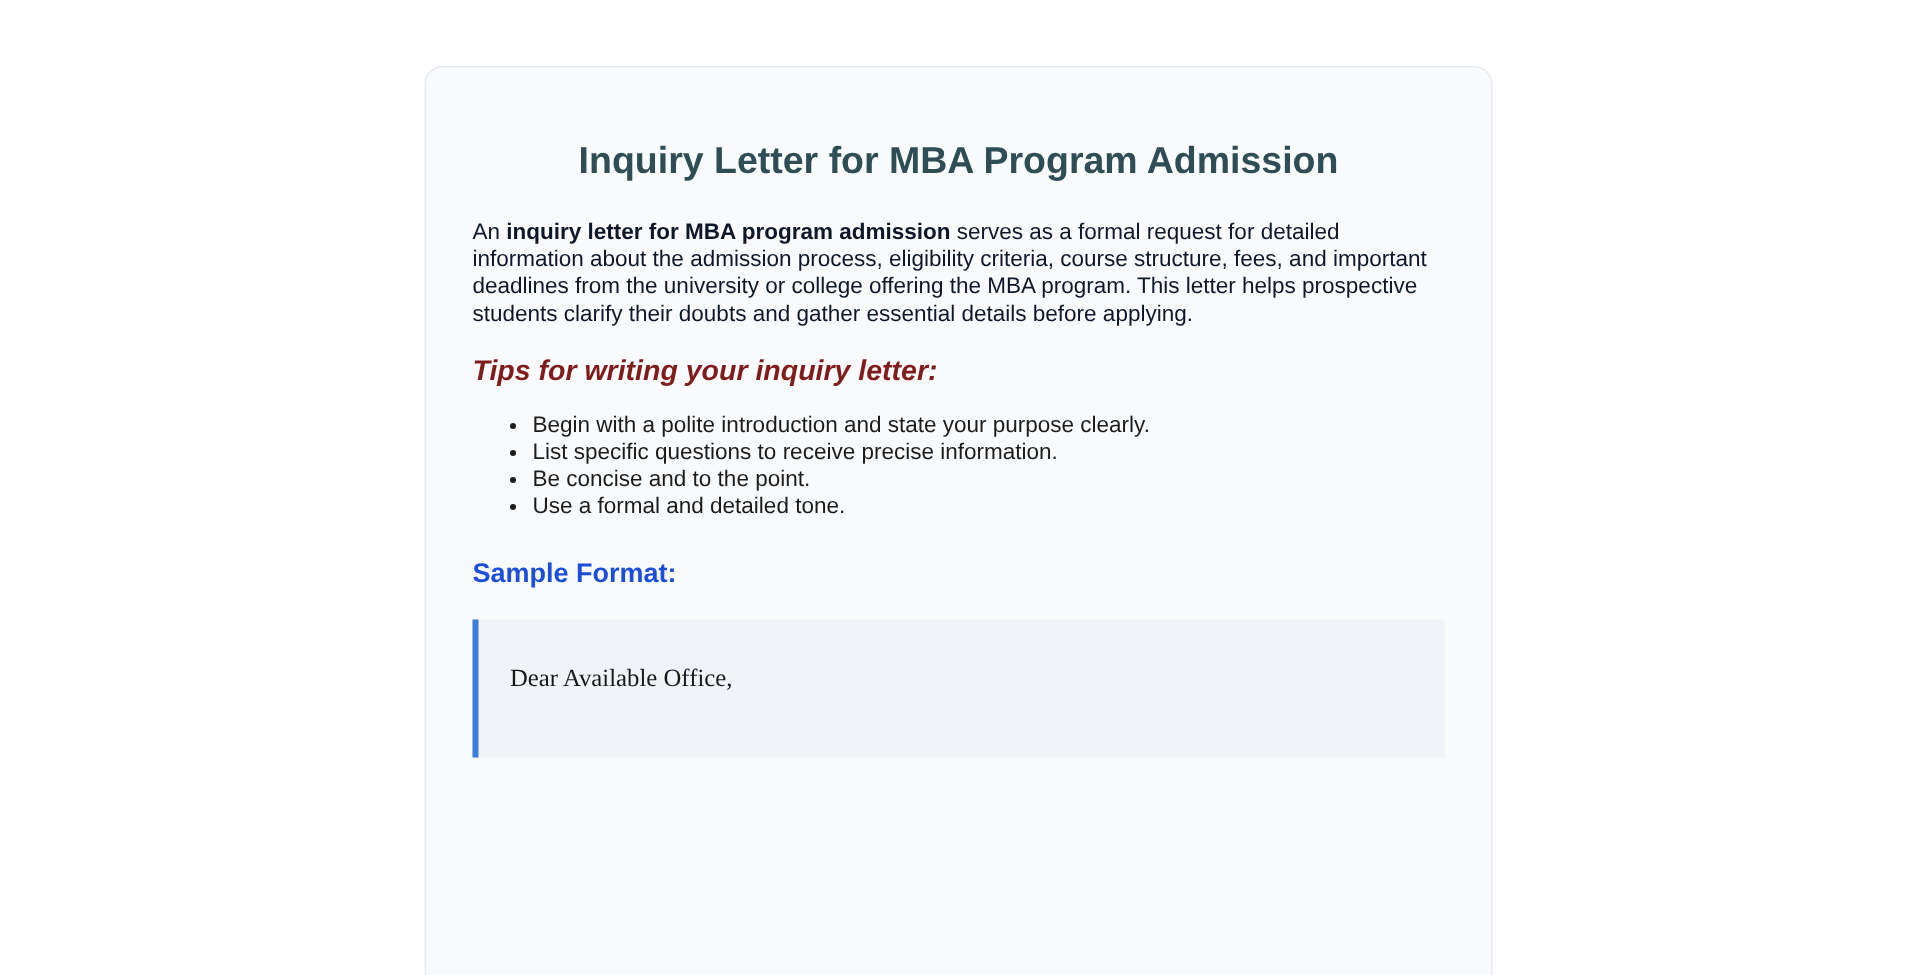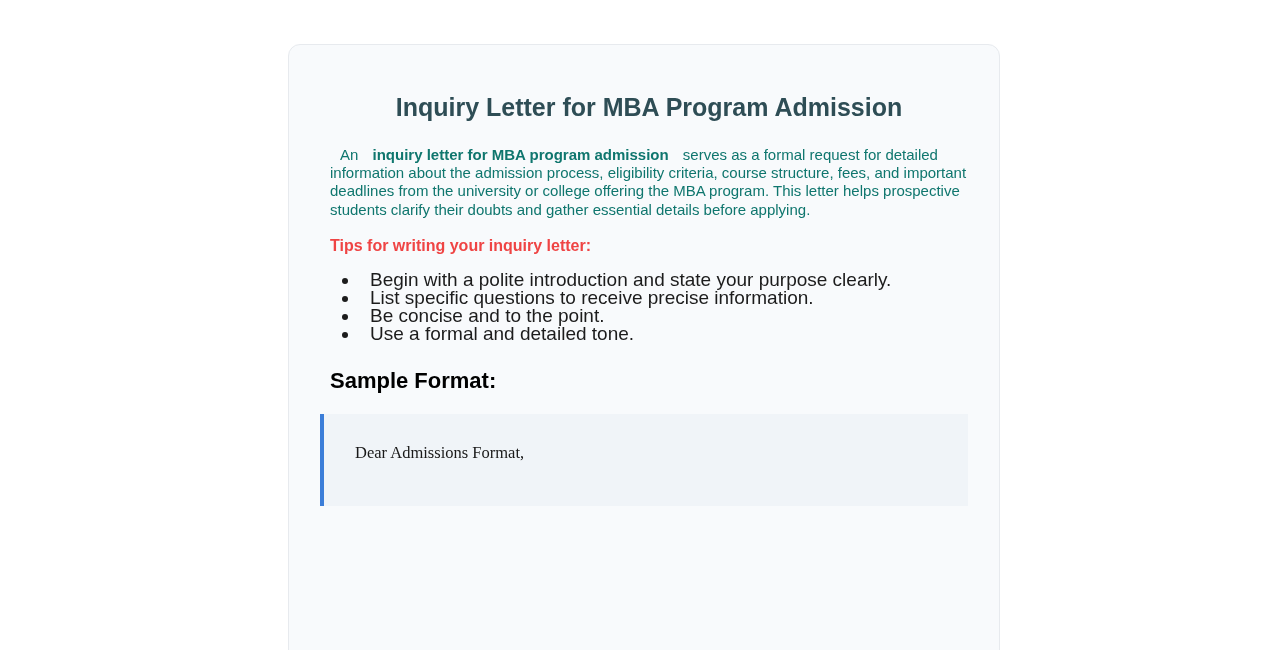--- a/index.html
+++ b/index.html
@@ -1,15 +1,15 @@
 <!DOCTYPE html>
 <html><head>
 <meta charset="utf-8">
 <style>
-  * { box-sizing: border-box; padding-left: 10px; }
+  * { box-sizing: border-box; }
   html, body {
     margin: 0;
     padding: 0;
     background: #ffffff;
     width: 1278px;
     height: 650px;
     overflow: hidden;
     font-family: "Liberation Sans", sans-serif;
   }
   .page {
@@ -32,41 +32,42 @@
     text-align: center;
     color: #2e4d55;
     font-size: 25px;
     font-weight: bold;
     letter-spacing: 0;
   }
   p.intro {
     margin: 16px 0;
     font-size: 15px;
     line-height: 18.2px;
-    color: #0f766e;
+    color: #0f172a;
   }
   p.tips-heading {
     margin: 18px 0 16px;
-    font-size: 16px;
+    font-size: 19px;
     font-weight: bold;
-    color: #ef4444;
+    color: #7f1d1d;
+    font-style: italic;
   }
   ul.tips-list {
     margin: 16px 0 24px;
     padding-left: 40px;
-    font-size: 19px;
+    font-size: 15px;
     line-height: 18.2px;
     color: #1c1c1c;
   }
   ul.tips-list li { margin: 0; }
   h2.sample-heading {
     margin: 24px 0 20px;
-    font-size: 22px;
+    font-size: 18px;
     font-weight: bold;
-    color: #000000;
+    color: #1d4ed8;
   }
   blockquote.letter {
     margin: 0;
     background: #f0f4f8;
     border-left: 4px solid #3b7dd8;
     padding: 14px 24px 24px 21px;
     font-family: "Liberation Serif", serif;
     font-size: 16.5px;
     line-height: 19.2px;
     color: #191919;
@@ -94,18 +95,18 @@
     <ul class="tips-list">
       <li>Begin with a polite introduction and state your purpose clearly.</li>
       <li>List specific questions to receive precise information.</li>
       <li>Be concise and to the point.</li>
       <li>Use a formal and detailed tone.</li>
     </ul>
 
     <h2 class="sample-heading">Sample Format:</h2>
 
     <blockquote class="letter">
-      <p class="greeting">Dear Admissions Format,</p>
+      <p class="greeting">Dear Available Office,</p>
 
     </blockquote>
 
   </div>
 </div>
 
 </body></html>

